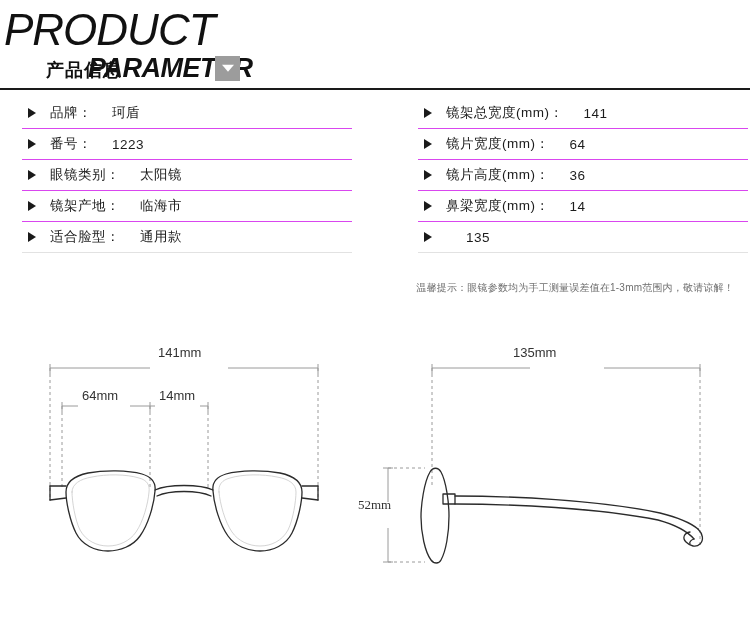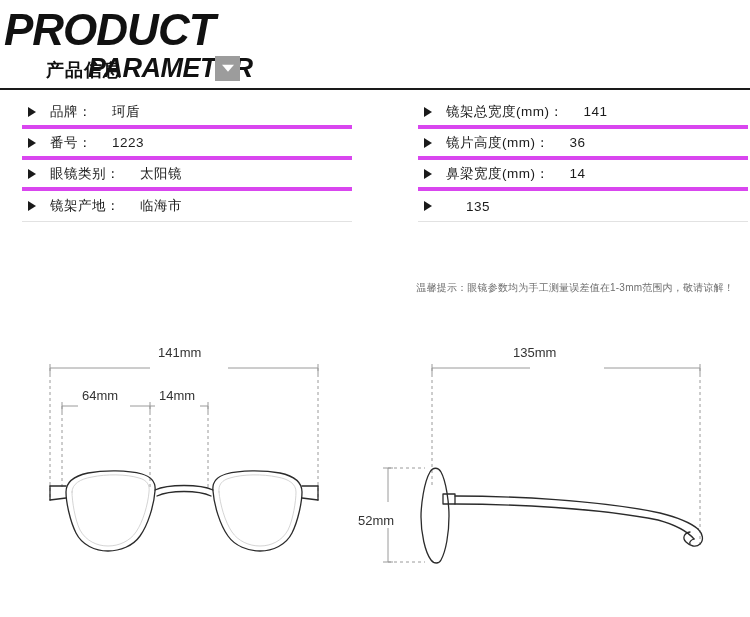--- a/index.html
+++ b/index.html
@@ -28,21 +28,21 @@
     left: 0;
     top: 6px;
     width: 100%;
     height: 80px;
   }
   .title-product {
     position: absolute;
     left: 4px;
     top: 2px;
     font-size: 44px;
-    font-weight: bold;
+    font-weight: normal;
     font-style: italic;
     letter-spacing: -1px;
     line-height: 44px;
     color: #111;
     font-family: "Liberation Sans", sans-serif;
   }
   .title-parameter {
     position: absolute;
     left: 88px;
     top: 48px;
@@ -94,21 +94,21 @@
     position: absolute;
     top: 0;
     width: 330px;
   }
   .spec-col.left  { left: 22px; }
   .spec-col.right { left: 418px; }
 
   .spec-row {
     position: relative;
     height: 31px;
-    border-bottom: 4px solid #d946ef;
+    border-bottom: 1px solid #d946ef;
     display: flex;
     align-items: center;
     padding-left: 6px;
     box-sizing: border-box;
   }
   .spec-row:last-child { border-bottom: 1px solid #e2e2e2; }
 
   .bullet {
     width: 0;
     height: 0;
@@ -188,27 +188,37 @@
     <div class="spec-row">
       <span class="bullet"></span>
       <span class="spec-label">眼镜类别：</span>
       <span class="spec-value">太阳镜</span>
     </div>
     <div class="spec-row">
       <span class="bullet"></span>
       <span class="spec-label">镜架产地：</span>
       <span class="spec-value">临海市</span>
     </div>
+    <div class="spec-row">
+      <span class="bullet"></span>
+      <span class="spec-label">适合脸型：</span>
+      <span class="spec-value">通用款</span>
+    </div>
   </div>
 
   <div class="spec-col right">
     <div class="spec-row">
       <span class="bullet"></span>
       <span class="spec-label">镜架总宽度(mm)：</span>
       <span class="spec-value">141</span>
+    </div>
+    <div class="spec-row">
+      <span class="bullet"></span>
+      <span class="spec-label">镜片宽度(mm)：</span>
+      <span class="spec-value">64</span>
     </div>
     <div class="spec-row">
       <span class="bullet"></span>
       <span class="spec-label">镜片高度(mm)：</span>
       <span class="spec-value">36</span>
     </div>
     <div class="spec-row">
       <span class="bullet"></span>
       <span class="spec-label">鼻梁宽度(mm)：</span>
       <span class="spec-value">14</span>
@@ -222,21 +232,21 @@
 </div>
 
 <div class="tip">温馨提示：眼镜参数均为手工测量误差值在1-3mm范围内，敬请谅解！</div>
 
 <div class="diagrams">
 
   <div class="dim-label" style="left:158px; top:25px;">141mm</div>
   <div class="dim-label" style="left:82px; top:68px;">64mm</div>
   <div class="dim-label" style="left:159px; top:68px;">14mm</div>
   <div class="dim-label" style="left:513px; top:25px;">135mm</div>
-  <div class="dim-label" style="left:358px; top:193px;">52mm</div>
+  <div class="dim-label" style="left:358px; top:177px;font-family:Liberation Serif, serif;">52mm</div>
 
   <svg width="750" height="290" viewBox="0 0 750 290">
     <g stroke="#9a9a9a" stroke-width="1" fill="none">
 
       <line x1="50" y1="48" x2="150" y2="48"></line>
       <line x1="228" y1="48" x2="318" y2="48"></line>
       <line x1="50" y1="44" x2="50" y2="54"></line>
       <line x1="318" y1="44" x2="318" y2="54"></line>
 
       <line x1="50" y1="48" x2="50" y2="178" stroke-dasharray="3,3"></line>

